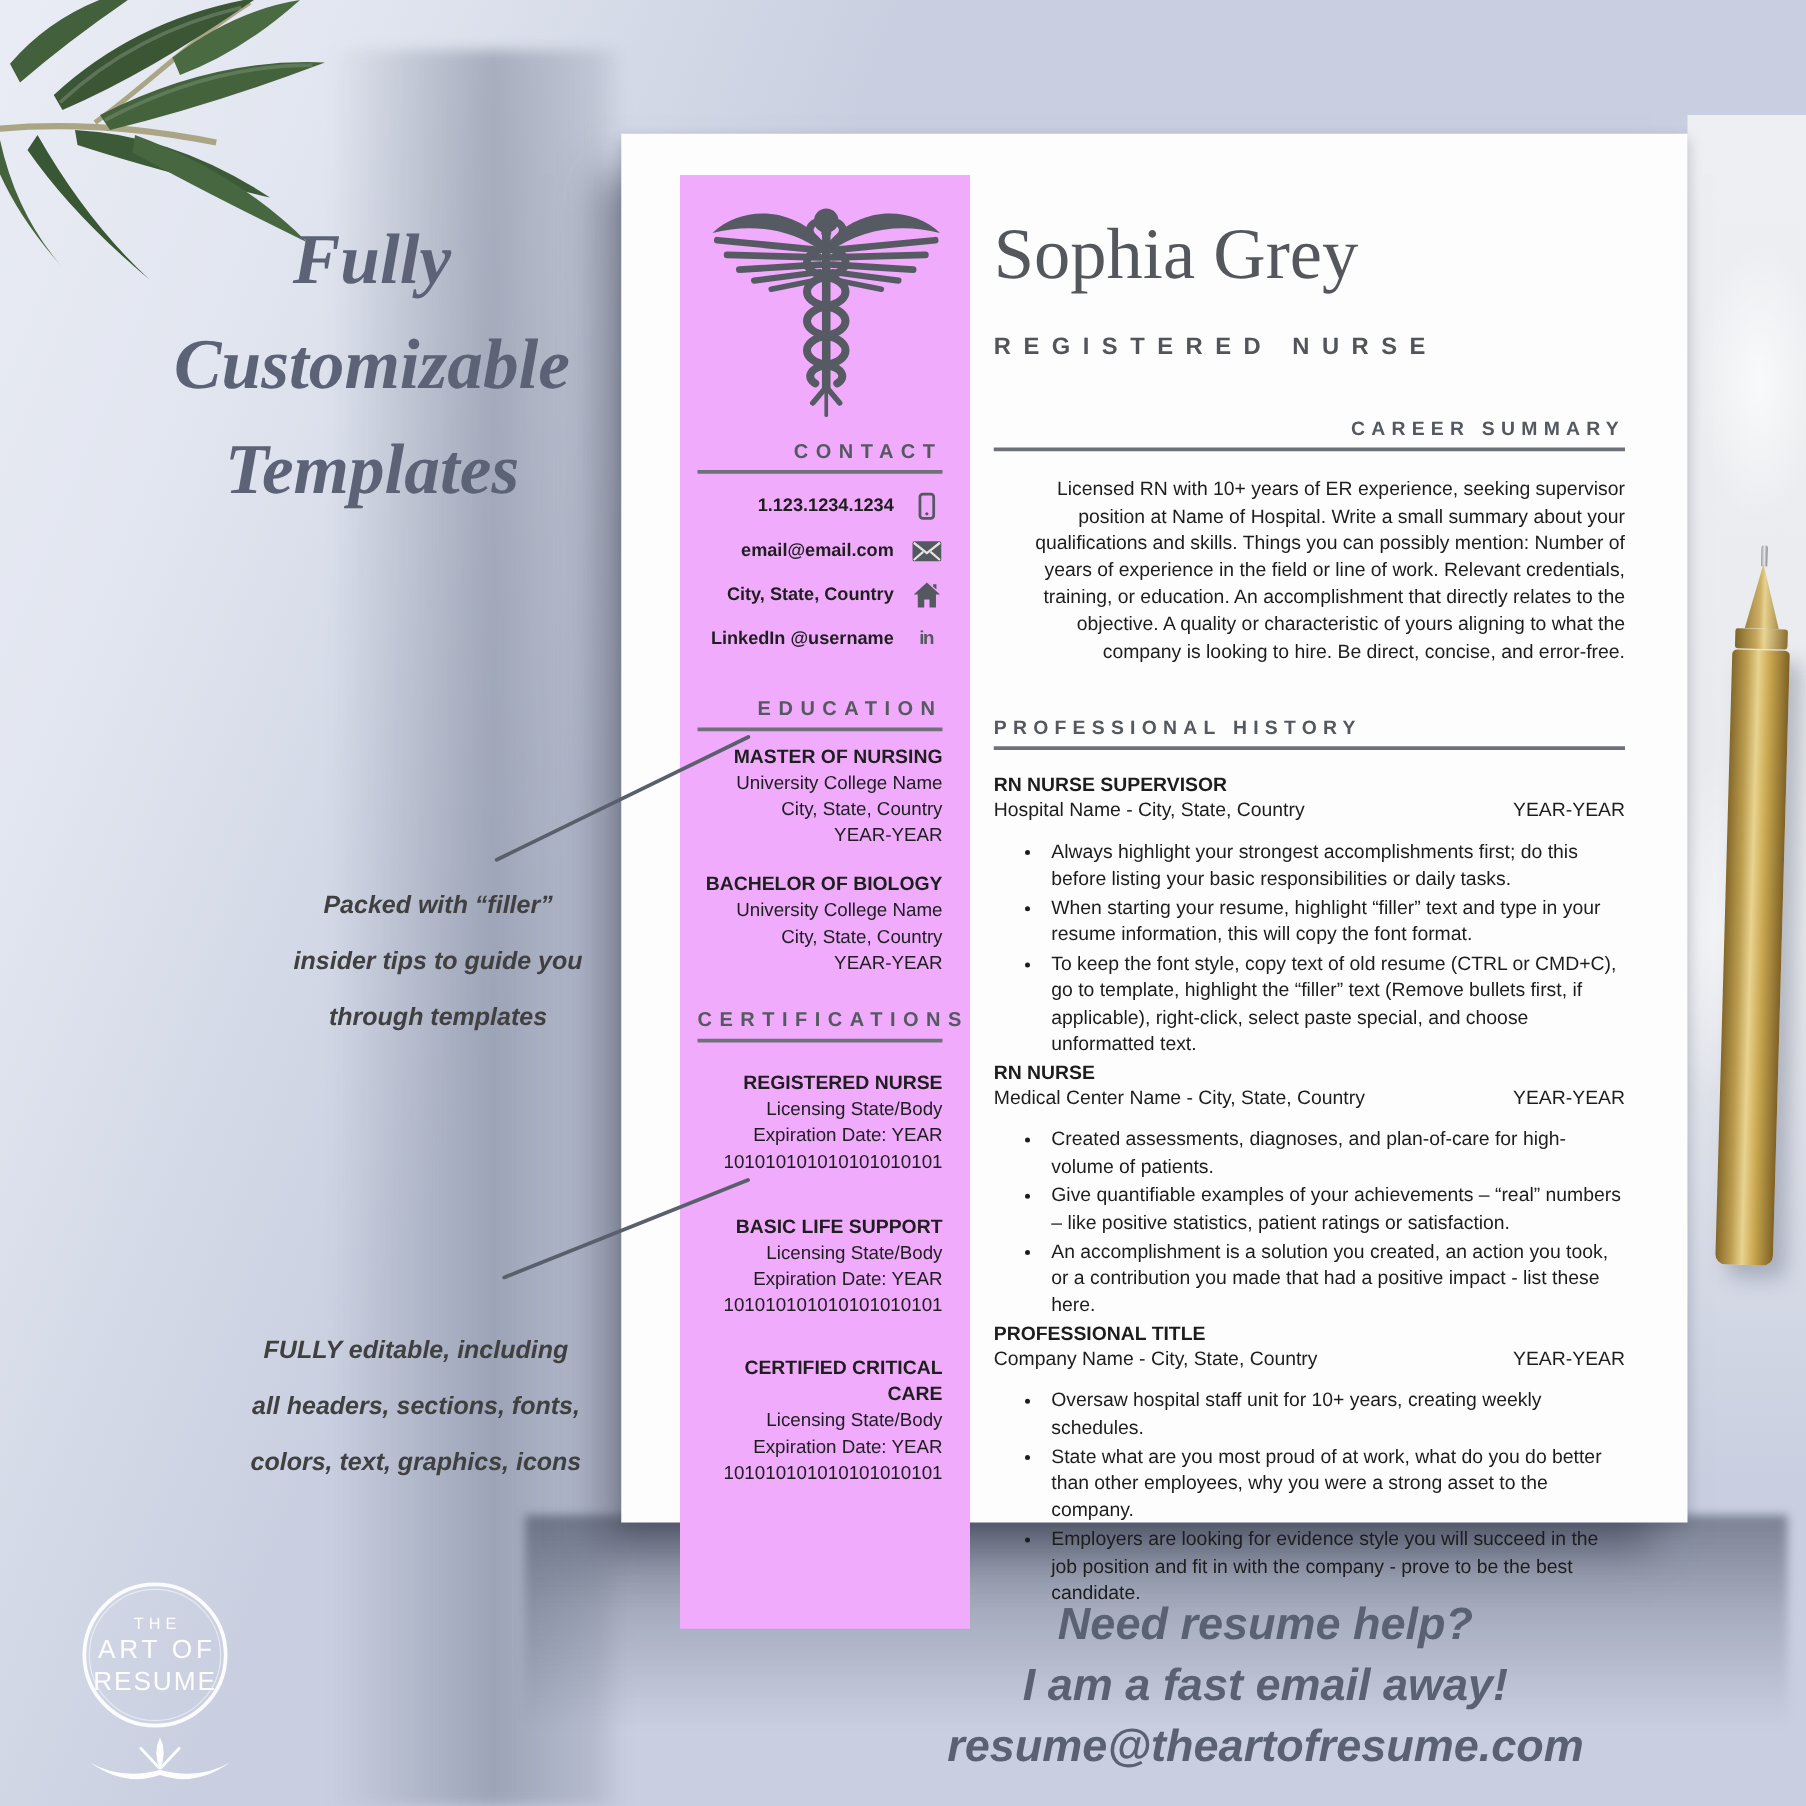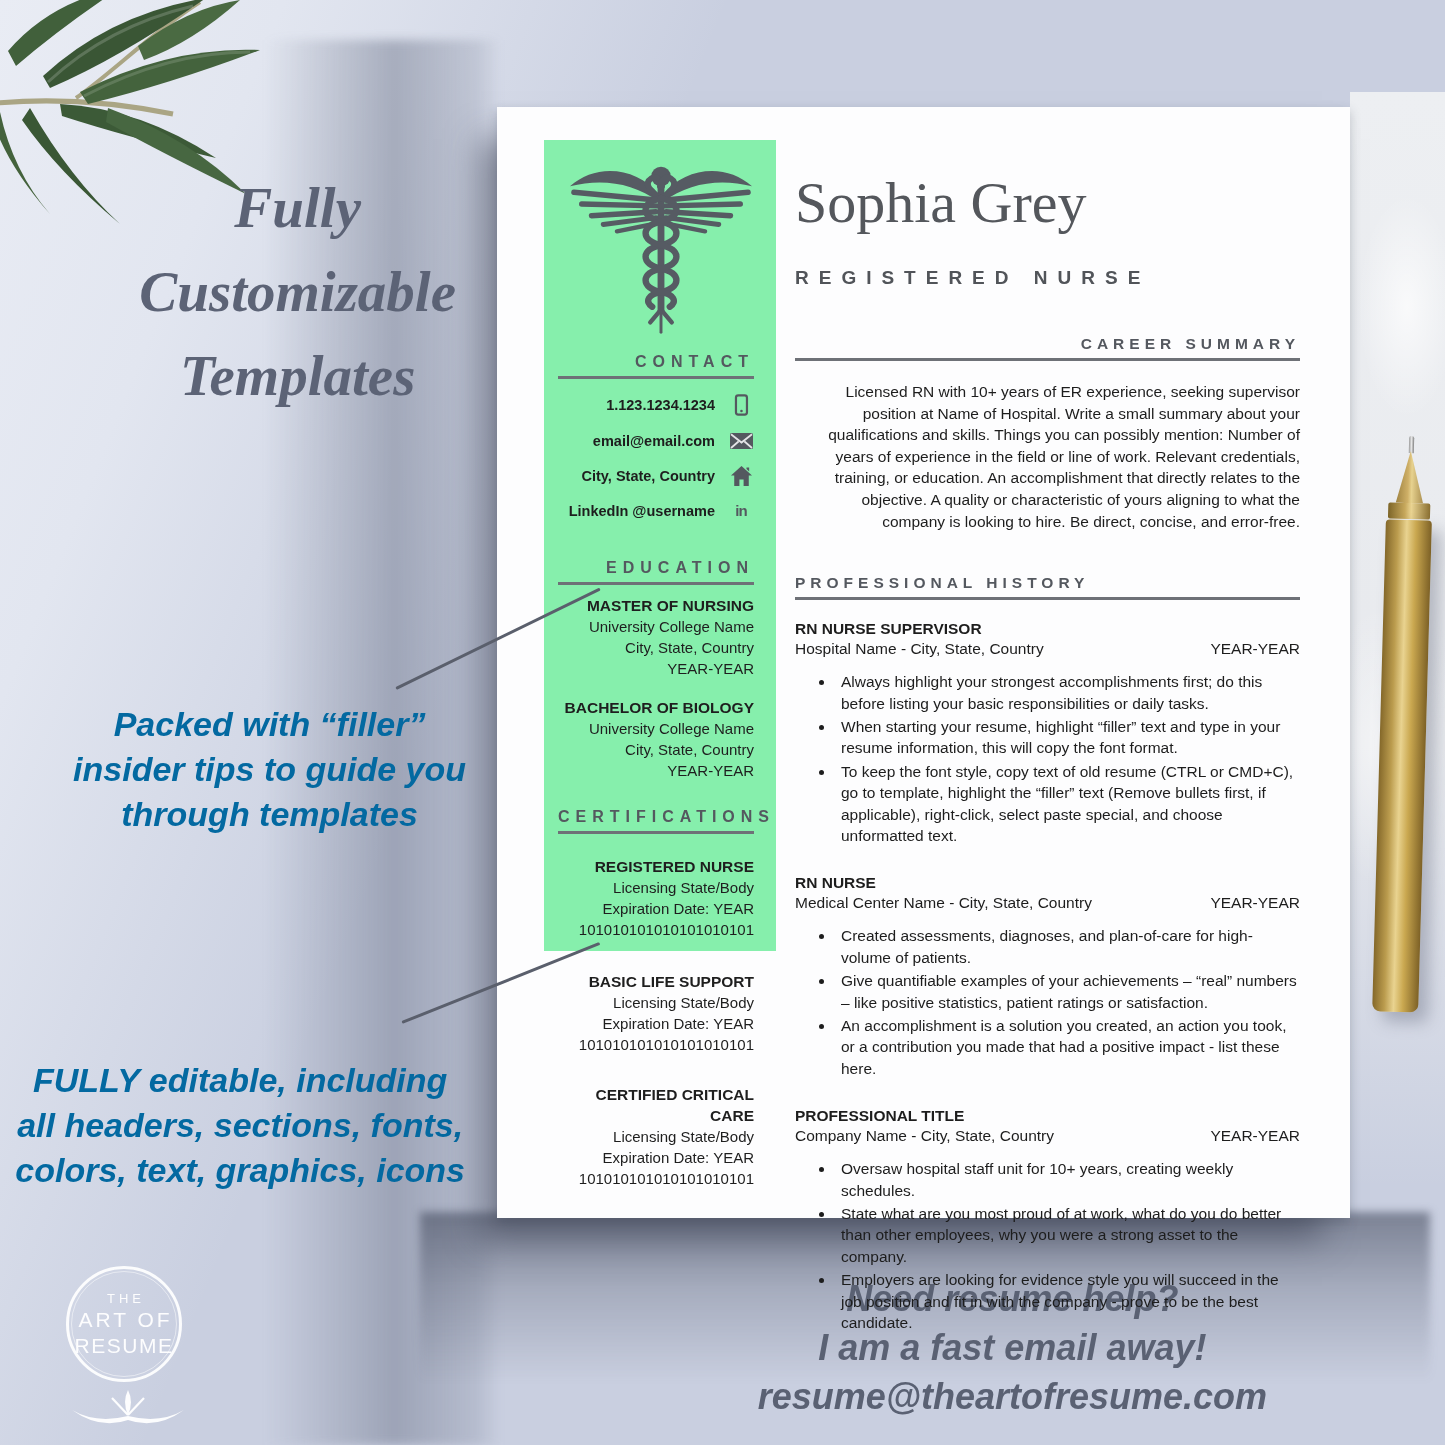--- a/index.html
+++ b/index.html
@@ -20,33 +20,33 @@
     background:
       radial-gradient(ellipse 70px 160px at 60% 18%,rgba(255,255,255,0.7),rgba(255,255,255,0) 70%),
       radial-gradient(ellipse 80px 200px at 30% 55%,rgba(255,255,255,0.5),rgba(255,255,255,0) 70%),
       linear-gradient(to bottom,#edeff2 0%,#e8eaee 55%,rgba(232,234,238,0) 92%);}
   
   .olive{position:absolute;left:-12px;top:-14px;width:345px;height:285px;z-index:3;}
   
   .mkt{position:absolute;text-align:center;color:#5b6274;z-index:5;}
   .headline{right:989px;top:166px;font-family:"Liberation Serif",serif;font-style:italic;
     font-weight:600;font-size:57px;line-height:84px;color:#5c6376;}
-  .tip{font-style:italic;font-weight:700;font-size:34px;line-height:45px;color:#0369a1;}
+  .tip{font-style:italic;font-weight:700;font-size:20px;line-height:45px;color:#404040;}
   .tip1{right:979px;top:702px;}
   .tip2{right:980px;top:1058px;}
   .help{right:178px;top:1274px;font-style:italic;font-weight:700;font-size:36px;line-height:49px;color:#5a6173;}
   
   .note-line{position:absolute;height:3px;background:#5a5f6c;border-radius:2px;
     transform-origin:0 50%;z-index:30;}
   .note-line1{left:396px;top:687px;width:227px;transform:rotate(-26deg);}
   .note-line2{left:402px;top:1021px;width:213px;transform:rotate(-21.8deg);}
   
   .page{position:absolute;left:497px;top:107px;width:853px;height:1111px;background:#fdfdfe;
     box-shadow:-22px 26px 32px -6px rgba(56,62,80,0.55),0 4px 10px rgba(56,62,80,0.25);z-index:10;}
-  .sidebar{position:absolute;left:47px;top:33px;width:232px;height:811px;background:#86efac;
+  .sidebar{position:absolute;left:47px;top:33px;width:232px;height:1163px;background:#f0abfc;
     text-align:right;box-sizing:border-box;padding:0 22px 0 14px;color:#1e1e1e;}
   .caduceus{display:block;margin:15px auto 0;}
   .side-heading{font-size:16px;font-weight:700;letter-spacing:6px;color:#54585f;}
   .side-rule{border:none;border-top:3px solid #6e7177;margin:5px 0 0 0;}
   .c-head{margin-top:12px;}
   .contact-row{display:flex;justify-content:flex-end;align-items:center;gap:13px;
     margin-top:14px;font-size:14.5px;font-weight:700;text-align:right;}
   .contact-row .cicon{width:26px;display:flex;justify-content:center;align-items:center;color:#54585f;}
   .in-glyph{font-weight:700;font-size:15px;line-height:20px;color:#54585f;letter-spacing:-1px;}
   .e-head{margin-top:38px;}
@@ -61,21 +61,21 @@
   .main{position:absolute;left:298px;top:0;width:505px;color:#1d1d1d;}
   .name{font-family:"Liberation Serif",serif;font-size:58px;line-height:80px;color:#54575c;
     margin-top:56px;letter-spacing:0px;font-weight:400;}
   .role{margin-top:24px;font-size:19px;font-weight:700;letter-spacing:10px;color:#515459;}
   .main-heading{font-size:15.5px;font-weight:700;letter-spacing:5px;color:#54585f;}
   .main-rule{border:none;border-top:3px solid #6e7177;margin:5px 0 0 0;}
   .sec-summary{margin-top:46px;text-align:right;}
   .summary-text{margin-top:20px;font-size:15.5px;line-height:21.6px;}
   .sec-history{margin-top:42px;}
   .job{margin-top:20px;}
-  .job + .job{margin-top:28px;}
+  .job + .job{margin-top:4px;}
   .job-title{font-weight:700;font-size:15.5px;}
   .job-sub{display:flex;justify-content:space-between;font-size:15.5px;line-height:21px;}
   .job ul{margin:12px 0 0 20px;padding-left:20px;}
   .job li{font-size:15.5px;line-height:21.4px;padding-left:6px;margin-bottom:2px;}
   
   .pen{position:absolute;left:1374px;top:436px;width:58px;height:590px;z-index:6;transform:rotate(1.6deg);}
   .pen-point{width:5px;height:17px;margin:0 auto;background:linear-gradient(to right,#9a9a9a,#e8e8e8,#808080);
     border-radius:2px 2px 0 0;}
   .pen-cone{width:36px;height:52px;margin:-2px auto 0;background:linear-gradient(to right,#8d7233,#cfb067 45%,#e7d28f 55%,#96783a);
     clip-path:polygon(50% 0,88% 100%,12% 100%);}

